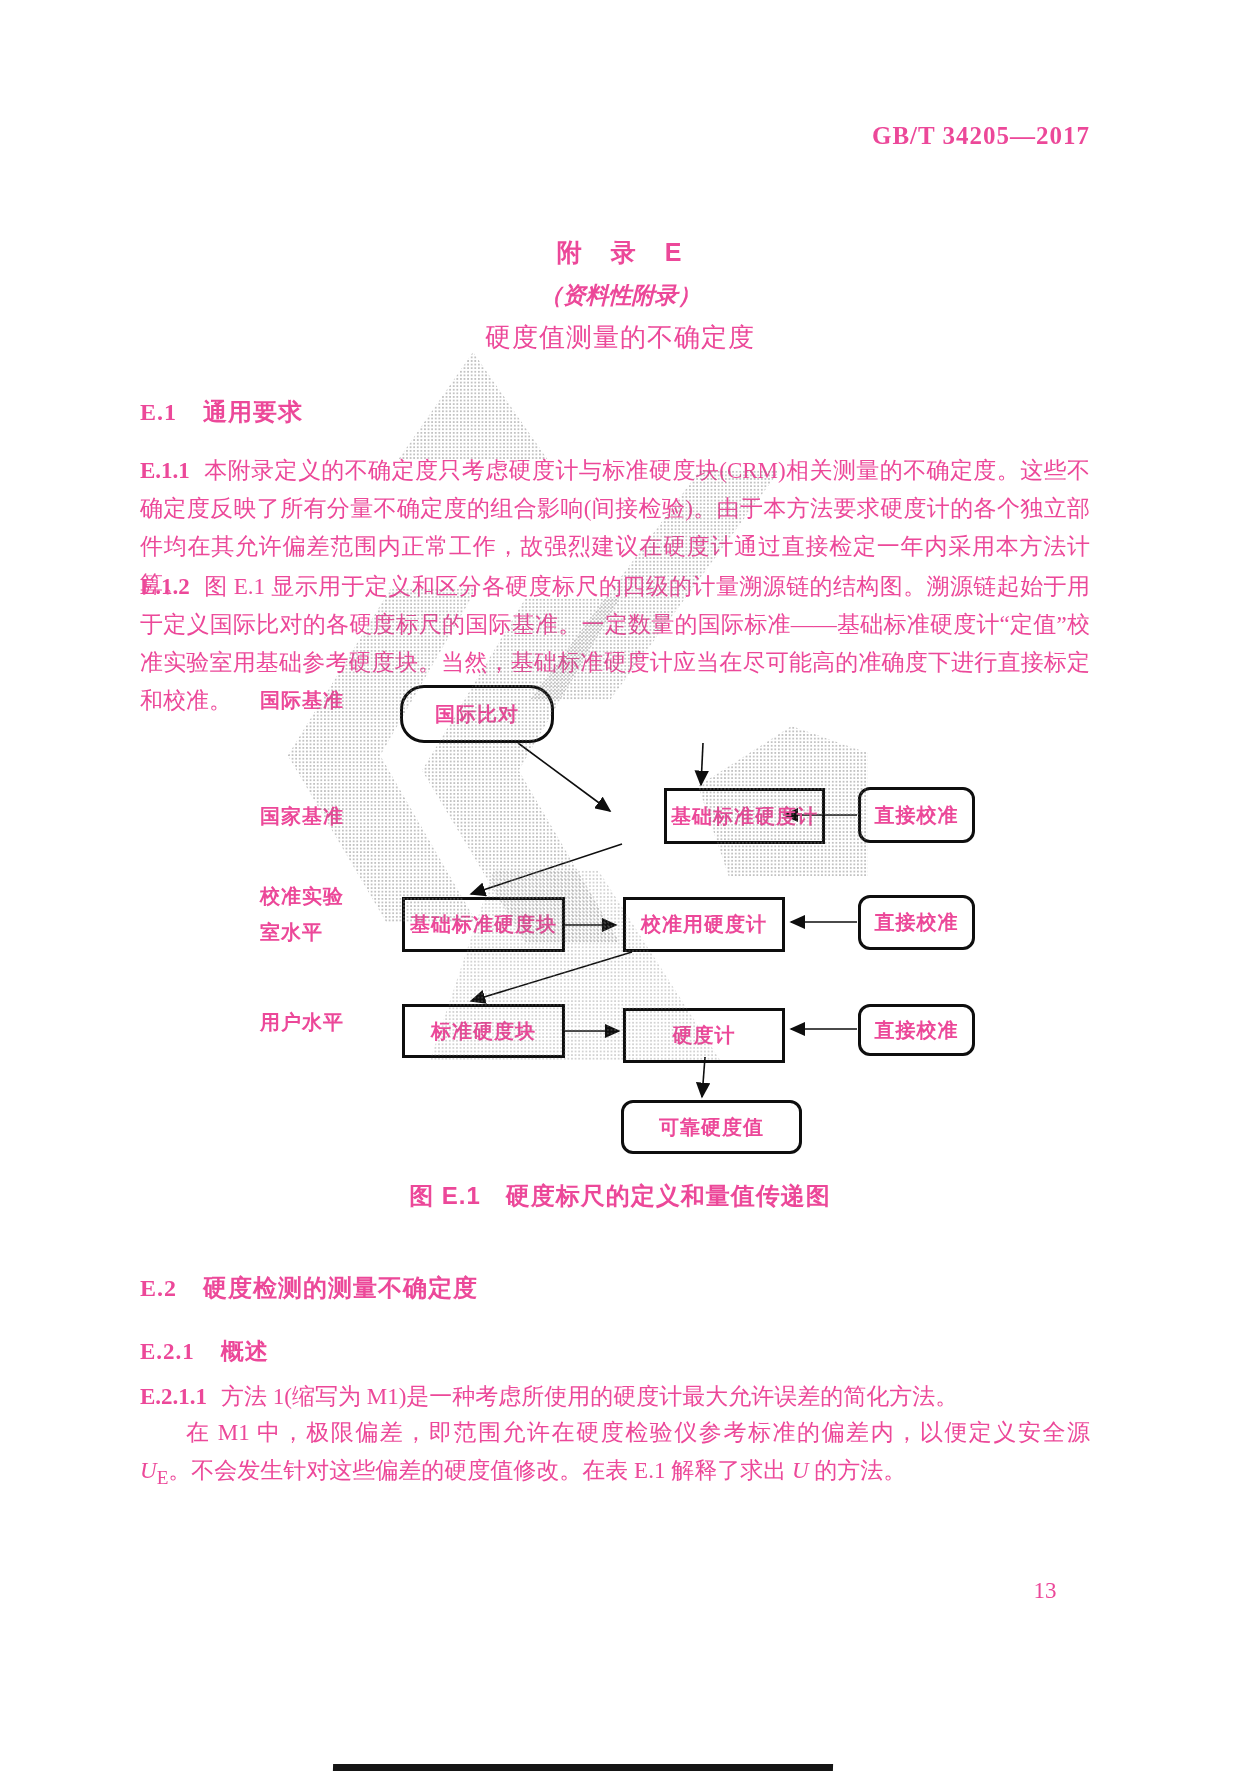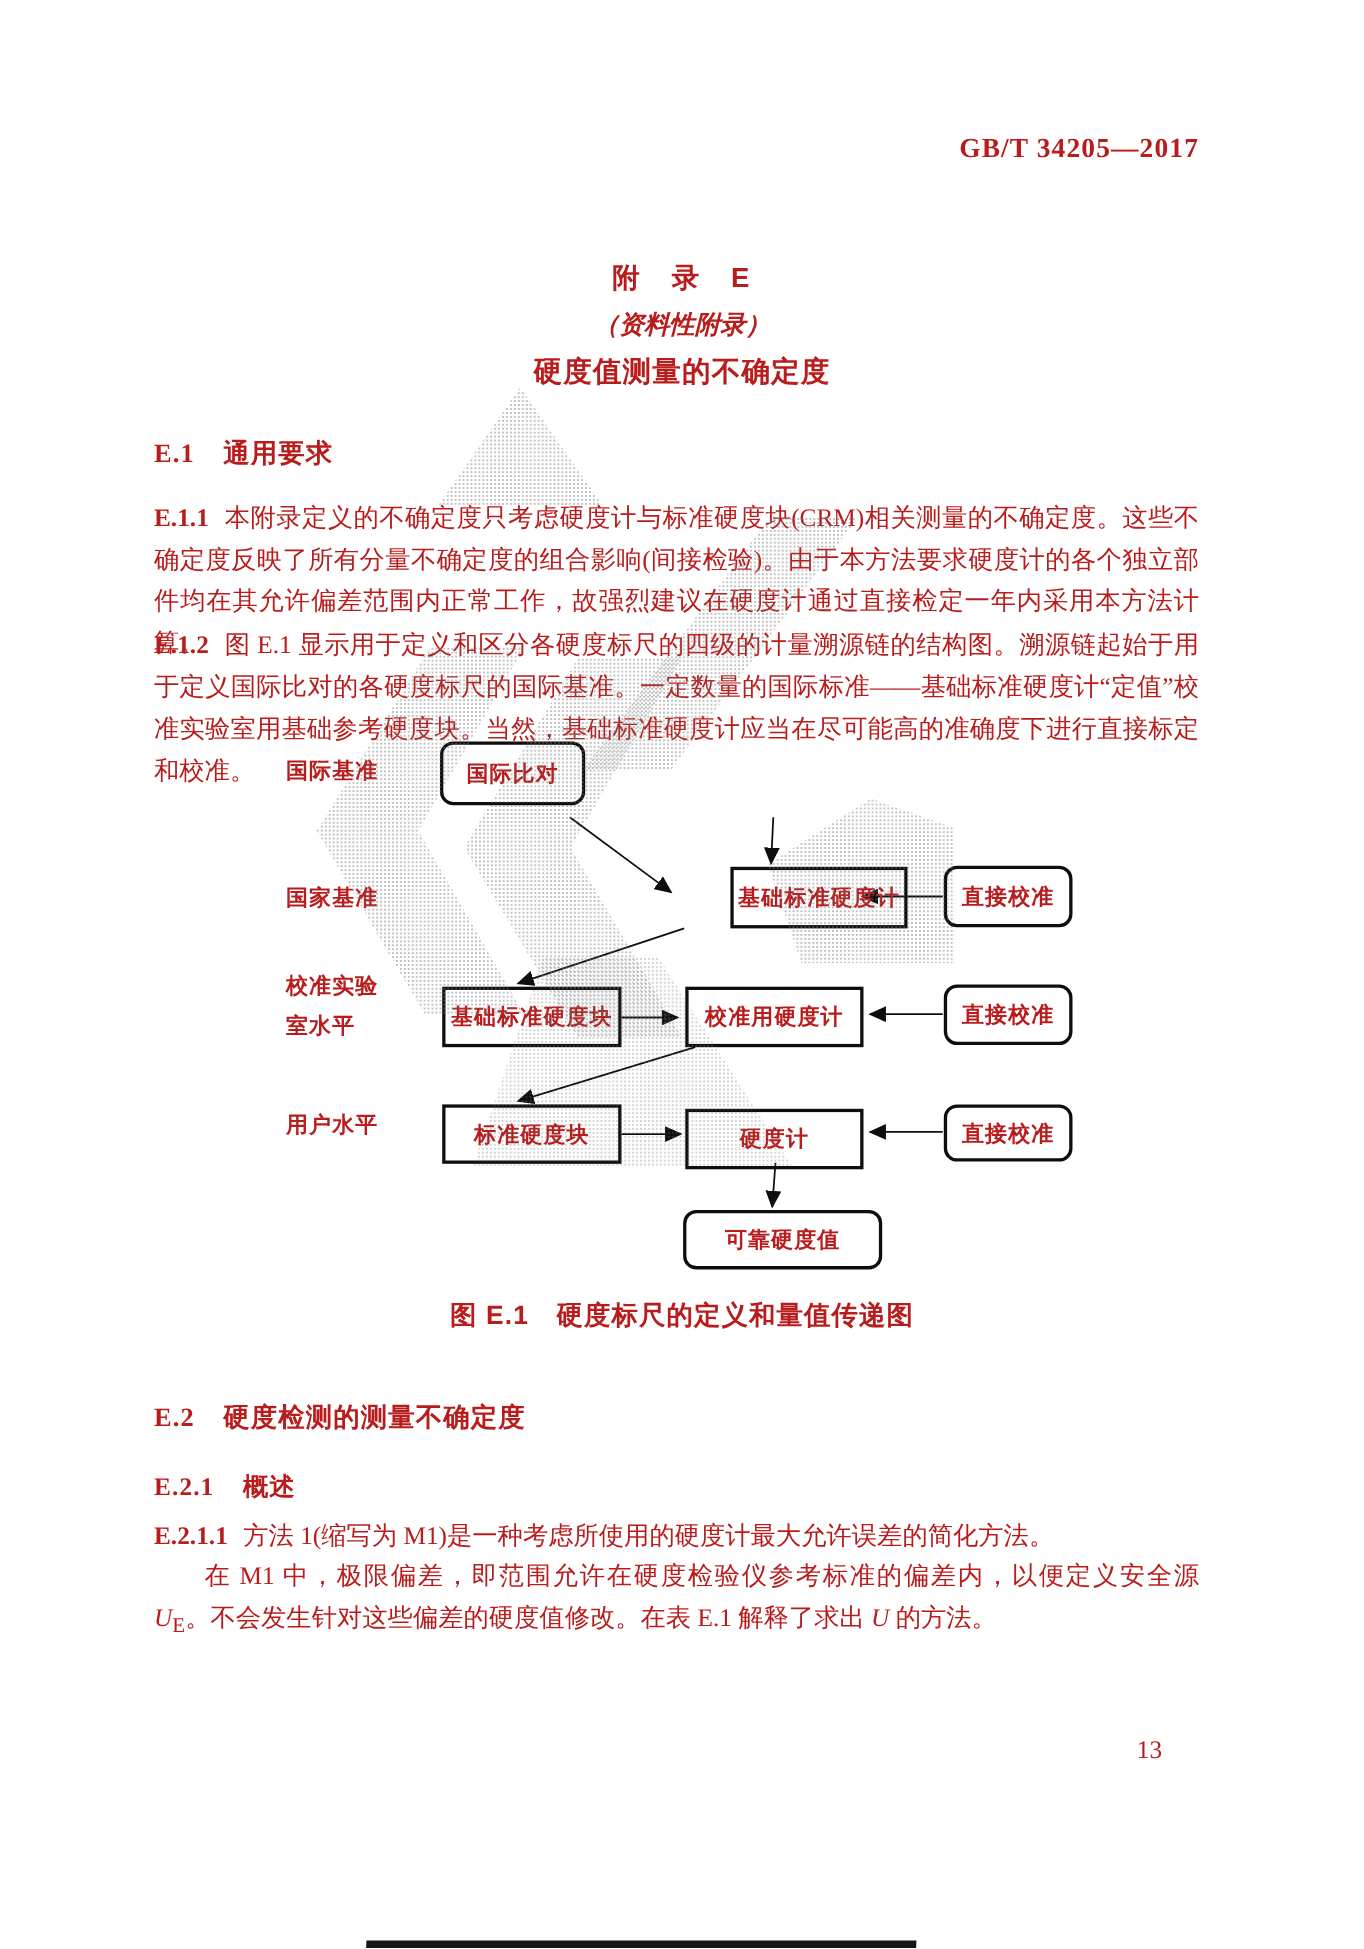--- a/index.html
+++ b/index.html
@@ -2,34 +2,34 @@
 <html><head>
 <meta charset="utf-8">
 <style>
   html,body{margin:0;padding:0;background:#e8e8e8;}
   .page{
     position:relative;
     width:1240px;height:1772px;
     margin:0 auto;
     background:#ffffff;
     font-family:"Liberation Serif","DejaVu Serif",serif;
-    color:#b91c1c;
+    color:#ec4899;
     overflow:hidden;
   }
   .abs{position:absolute;}
   .doc-code{
     top:122px;left:840px;width:250px;
     font-family:"Liberation Serif","DejaVu Serif",serif;
     font-weight:700;font-size:25px;letter-spacing:1px;text-align:right;
     z-index:1;
   }
   .center{left:0;width:1240px;text-align:center;z-index:1;}
   .app-label{top:236px;font-family:"Liberation Sans","DejaVu Sans",sans-serif;font-weight:700;font-size:25px;letter-spacing:2px;}
   .app-sub{top:280px;font-family:"Liberation Sans","DejaVu Sans",sans-serif;font-weight:700;font-size:23px;font-style:italic;}
-  .app-title{top:320px;font-family:"Liberation Sans","DejaVu Sans",sans-serif;font-weight:700;font-size:26px;letter-spacing:1px;}
+  .app-title{top:320px;font-family:"Liberation Sans","DejaVu Sans",sans-serif;font-weight:400;font-size:26px;letter-spacing:1px;}
   .h2{
     left:140px;z-index:1;
     font-family:"Liberation Sans","DejaVu Sans",sans-serif;
     font-weight:700;font-size:24px;letter-spacing:1px;
   }
   .h2 .num{margin-right:26px;font-family:"Liberation Serif",serif;}
   .para{
     left:140px;width:950px;z-index:1;
     font-size:23px;line-height:38px;text-align:justify;
     text-justify:inter-character;
@@ -126,21 +126,21 @@
         <line x1="455" y1="385" x2="452" y2="425" marker-end="url(#arr)"></line>
       </g>
     </svg>
 
     <div class="lvl" style="top:15px;">国际基准</div>
     <div class="lvl" style="top:131px;">国家基准</div>
     <div class="lvl" style="top:211px;">校准实验</div>
     <div class="lvl" style="top:247px;">室水平</div>
     <div class="lvl" style="top:337px;">用户水平</div>
 
-    <div class="fbox round" style="left:150px;top:2px;width:132px;height:58px;">国际比对</div>
+    <div class="fbox round" style="left:150px;top:13px;width:154px;height:58px;border-radius:24px;">国际比对</div>
 
     <div class="fbox" style="left:367px;top:116px;width:161px;height:56px;margin-left:47px;">基础标准硬度计</div>
     <div class="fbox round" style="left:608px;top:115px;width:117px;height:56px;">直接校准</div>
 
     <div class="fbox" style="left:152px;top:225px;width:163px;height:55px;">基础标准硬度块</div>
     <div class="fbox" style="left:373px;top:225px;width:162px;height:55px;">校准用硬度计</div>
     <div class="fbox round" style="left:608px;top:223px;width:117px;height:55px;">直接校准</div>
 
     <div class="fbox" style="left:152px;top:332px;width:163px;height:54px;">标准硬度块</div>
     <div class="fbox" style="left:373px;top:336px;width:162px;height:55px;">硬度计</div>

